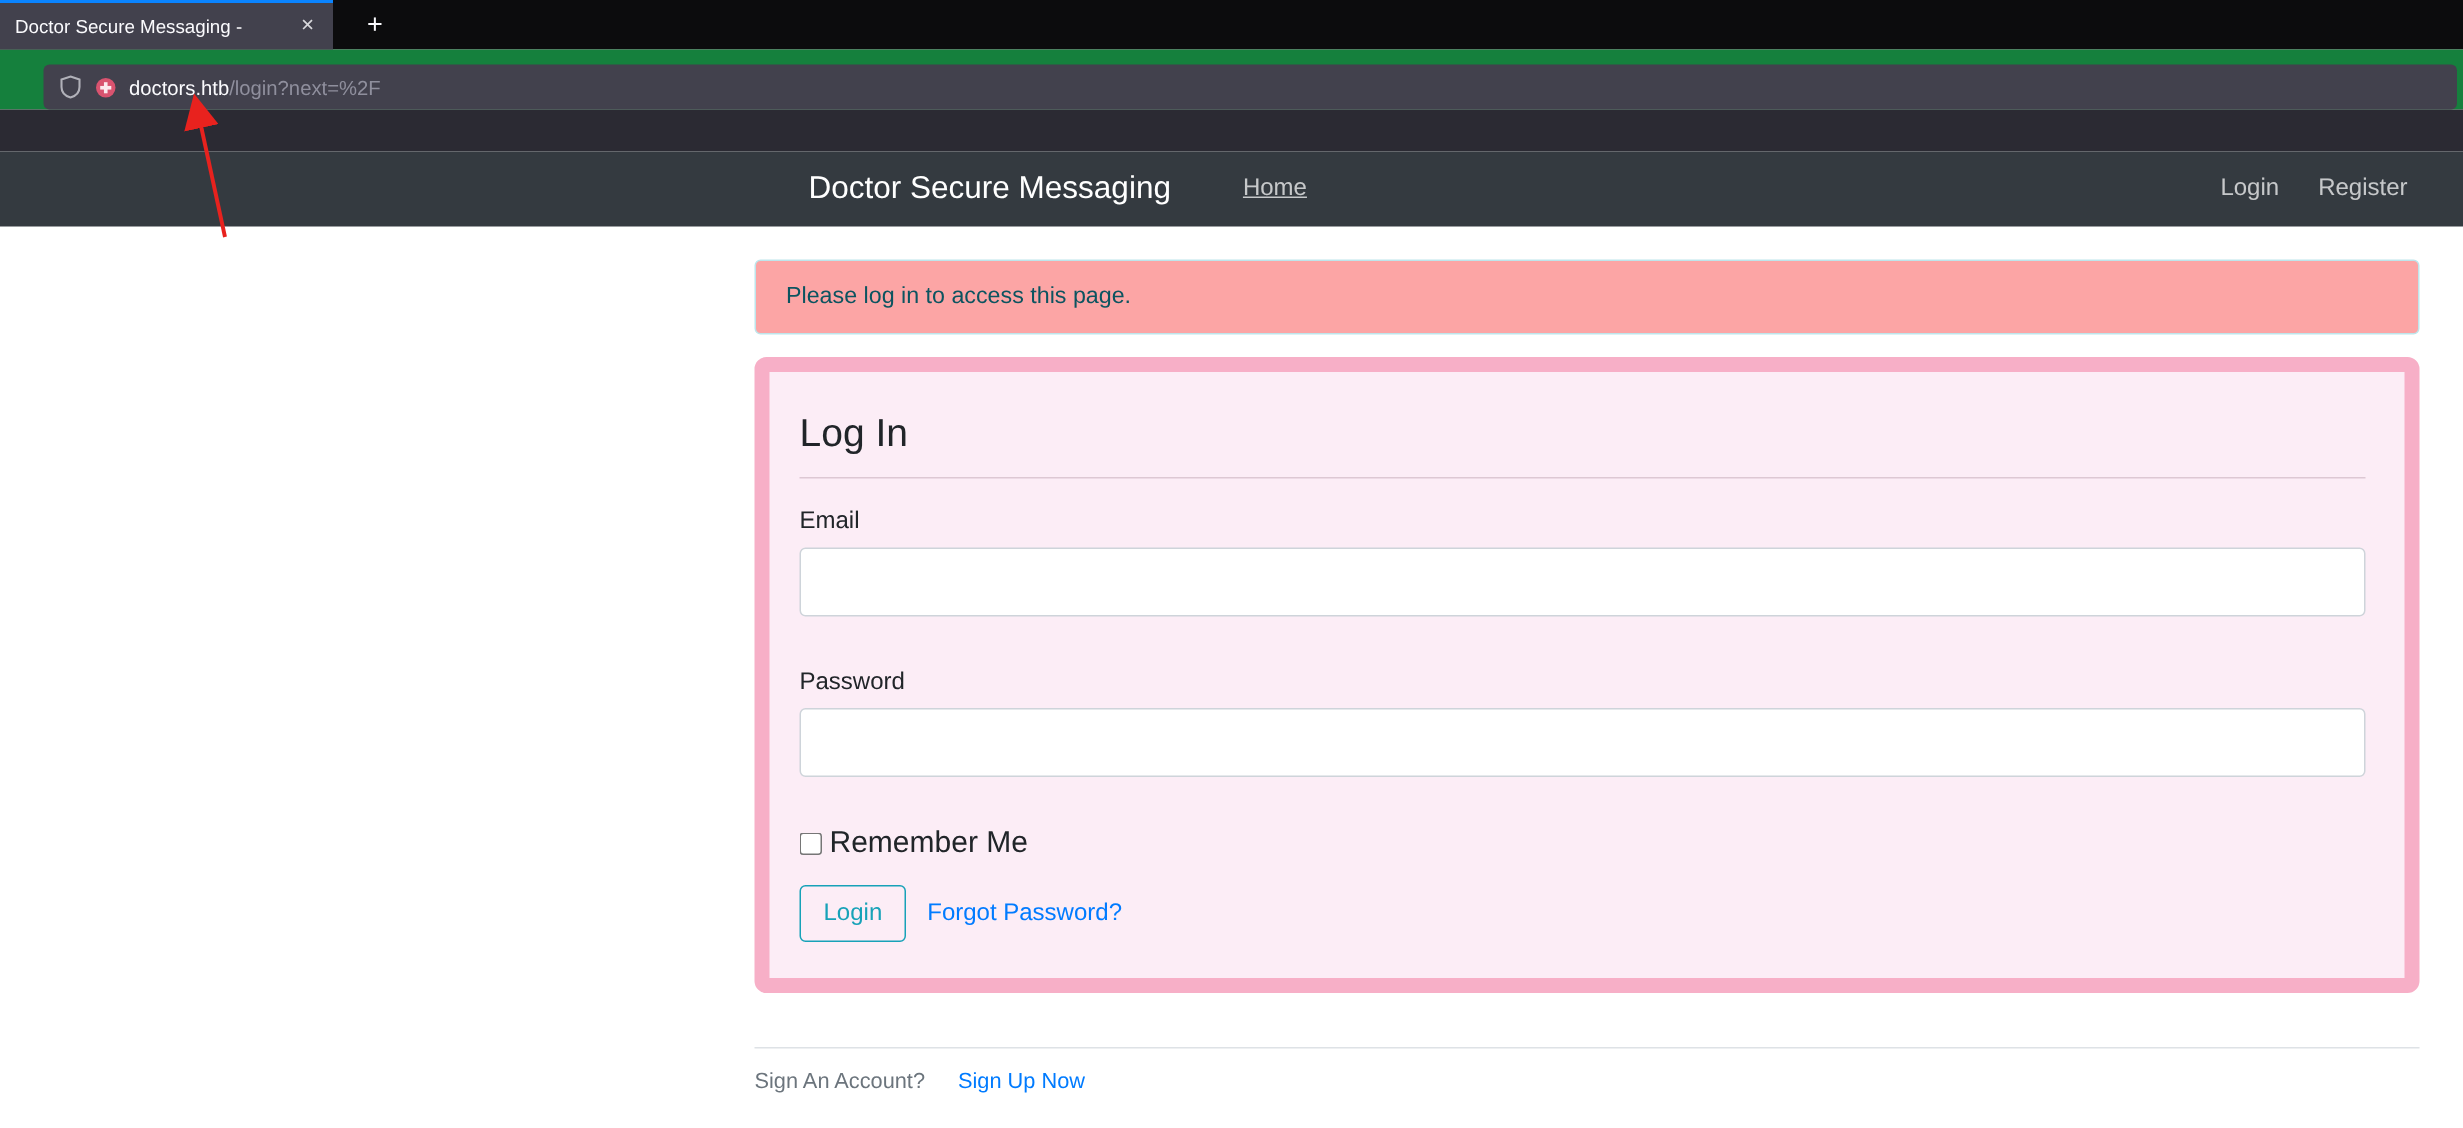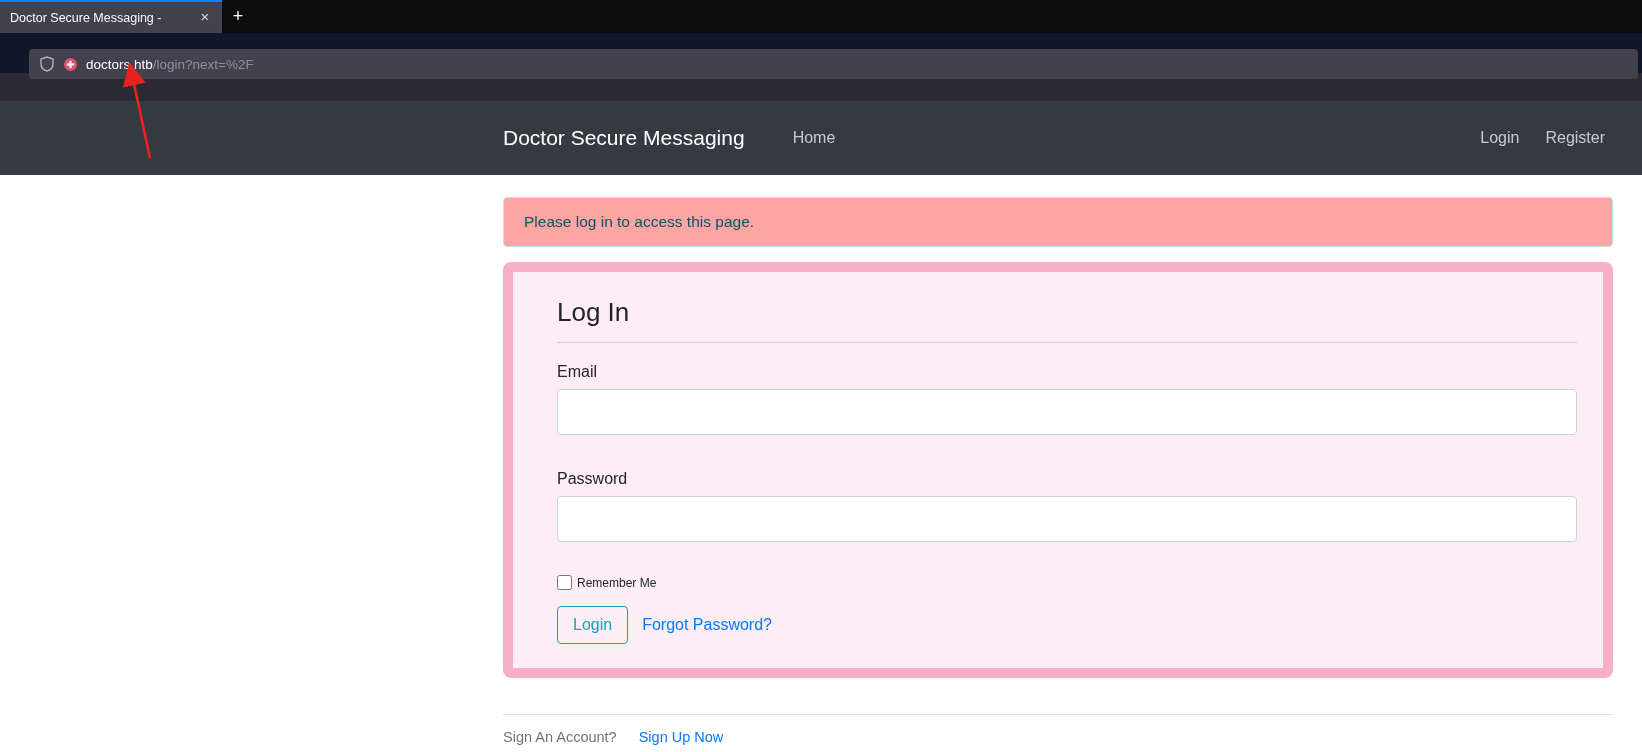--- a/index.html
+++ b/index.html
@@ -6,100 +6,100 @@
   html,body { width:1642px; height:752px; overflow:hidden; }
   body {
     font-family:"Liberation Sans", sans-serif;
     background:#ffffff;
     position:relative;
   }
 
   
   .tabbar {
     height:33px; background:#0c0c0d;
-    display:flex; align-items:stretch;
+    display:flex; align-items:stretch;gap:12px;
   }
   .tab {
     width:222px; background:#42414d; position:relative;
     display:flex; align-items:center; padding:0 8px 0 10px;
     border-top:2px solid #0a84ff;
   }
   .tab-title {
     color:#fbfbfe; font-size:12.5px; white-space:nowrap;
     overflow:hidden; flex:1; margin-right:6px;
   }
   .tab-close {
     color:#d7d7db; font-size:15px; line-height:15px;
     width:18px; height:18px; text-align:center; border-radius:3px;
     flex:0 0 auto; cursor:default;
   }
   .newtab-btn {
     color:#fbfbfe; font-size:18px; width:32px;
     display:flex; align-items:center; justify-content:center;
   }
   .toolbar {
-    height:40px; background:#0f172a;
-    display:flex; align-items:flex-start; padding:16px 4px 0 29px;
+    height:40px; background:#15803d;
+    display:flex; align-items:flex-end; padding:16px 4px 0 29px;
   }
   .urlbar {
     flex:1; height:30px; background:#42414d; border-radius:4px;
     display:flex; align-items:center; padding:0 10px; gap:8px;
   }
   .shield-icon { width:16px; height:16px; display:inline-flex; }
   .favicon { width:15px; height:15px; display:inline-flex; }
   .url-text { font-size:13.5px; white-space:nowrap; }
   .url-host { color:#fbfbfe; }
   .url-path { color:#8f8f9d; }
   .chrome-gap { height:28px; background:#2b2a33; }
 
   
-  .navbar { height:74px; background:#343a40; }
+  .navbar { height:50px; background:#343a40;padding-left:36px; }
   .navbar-inner {
     margin-left:503px; margin-right:37px; height:100%;
     display:flex; align-items:center;
   }
   .brand { color:#ffffff; font-size:21px; }
   .nav-link { color:rgba(255,255,255,0.72); font-size:16px; text-decoration:none; }
-  .nav-home { margin-left:48px; }
+  .nav-home { margin-left:48px;text-decoration:underline; }
   .nav-spacer { flex:1; }
   .nav-right { display:flex; gap:26px; }
 
   
   .container { margin-left:503px; width:1110px; }
 
   .alert-info {
     margin-top:22px;
     background:#fca5a5; color:#0c5460;
     border:1px solid #bee5eb; border-radius:4px;
     padding:15px 20px; font-size:15.5px;
   }
 
   .login-card {
     margin-top:15px;
     border:10px solid #f7afc7;
     background:#fcedf6;
     border-radius:8px;
-    padding:24px 26px 16px 44px;
+    padding:24px 26px 16px 20px;
   }
   .card-title {
     font-size:26px; font-weight:500; color:#212529;
     line-height:32px; padding-bottom:14px;
     border-bottom:1px solid #ddc8d3; margin-bottom:20px;
   }
   .form-group { margin-bottom:35px; }
   .form-label { display:block; font-size:16px; color:#212529; margin-bottom:8px; }
   .form-input {
     width:100%; height:46px; background:#ffffff;
     border:1px solid #ced4da; border-radius:4px;
     font-size:16px; padding:0 12px; color:#495057;
     font-family:"Liberation Sans", sans-serif;
   }
   .check-row { display:flex; align-items:center; gap:5px; margin:-2px 0 0 0; }
   .check-row input { width:15px; height:15px; }
-  .check-label { font-size:12px; color:#212529; }
+  .check-label { font-size:20px; color:#212529; }
   .submit-row { display:flex; align-items:center; gap:14px; margin-top:16px; padding-bottom:8px; }
   .btn-outline-info {
     background:transparent; color:#17a2b8;
     border:1px solid #17a2b8; border-radius:4px;
     font-size:16px; padding:9px 15px; cursor:pointer;
     font-family:"Liberation Sans", sans-serif;
   }
   .forgot-link { font-size:16px; color:#007bff; text-decoration:none; }
 
   .footer-row {

